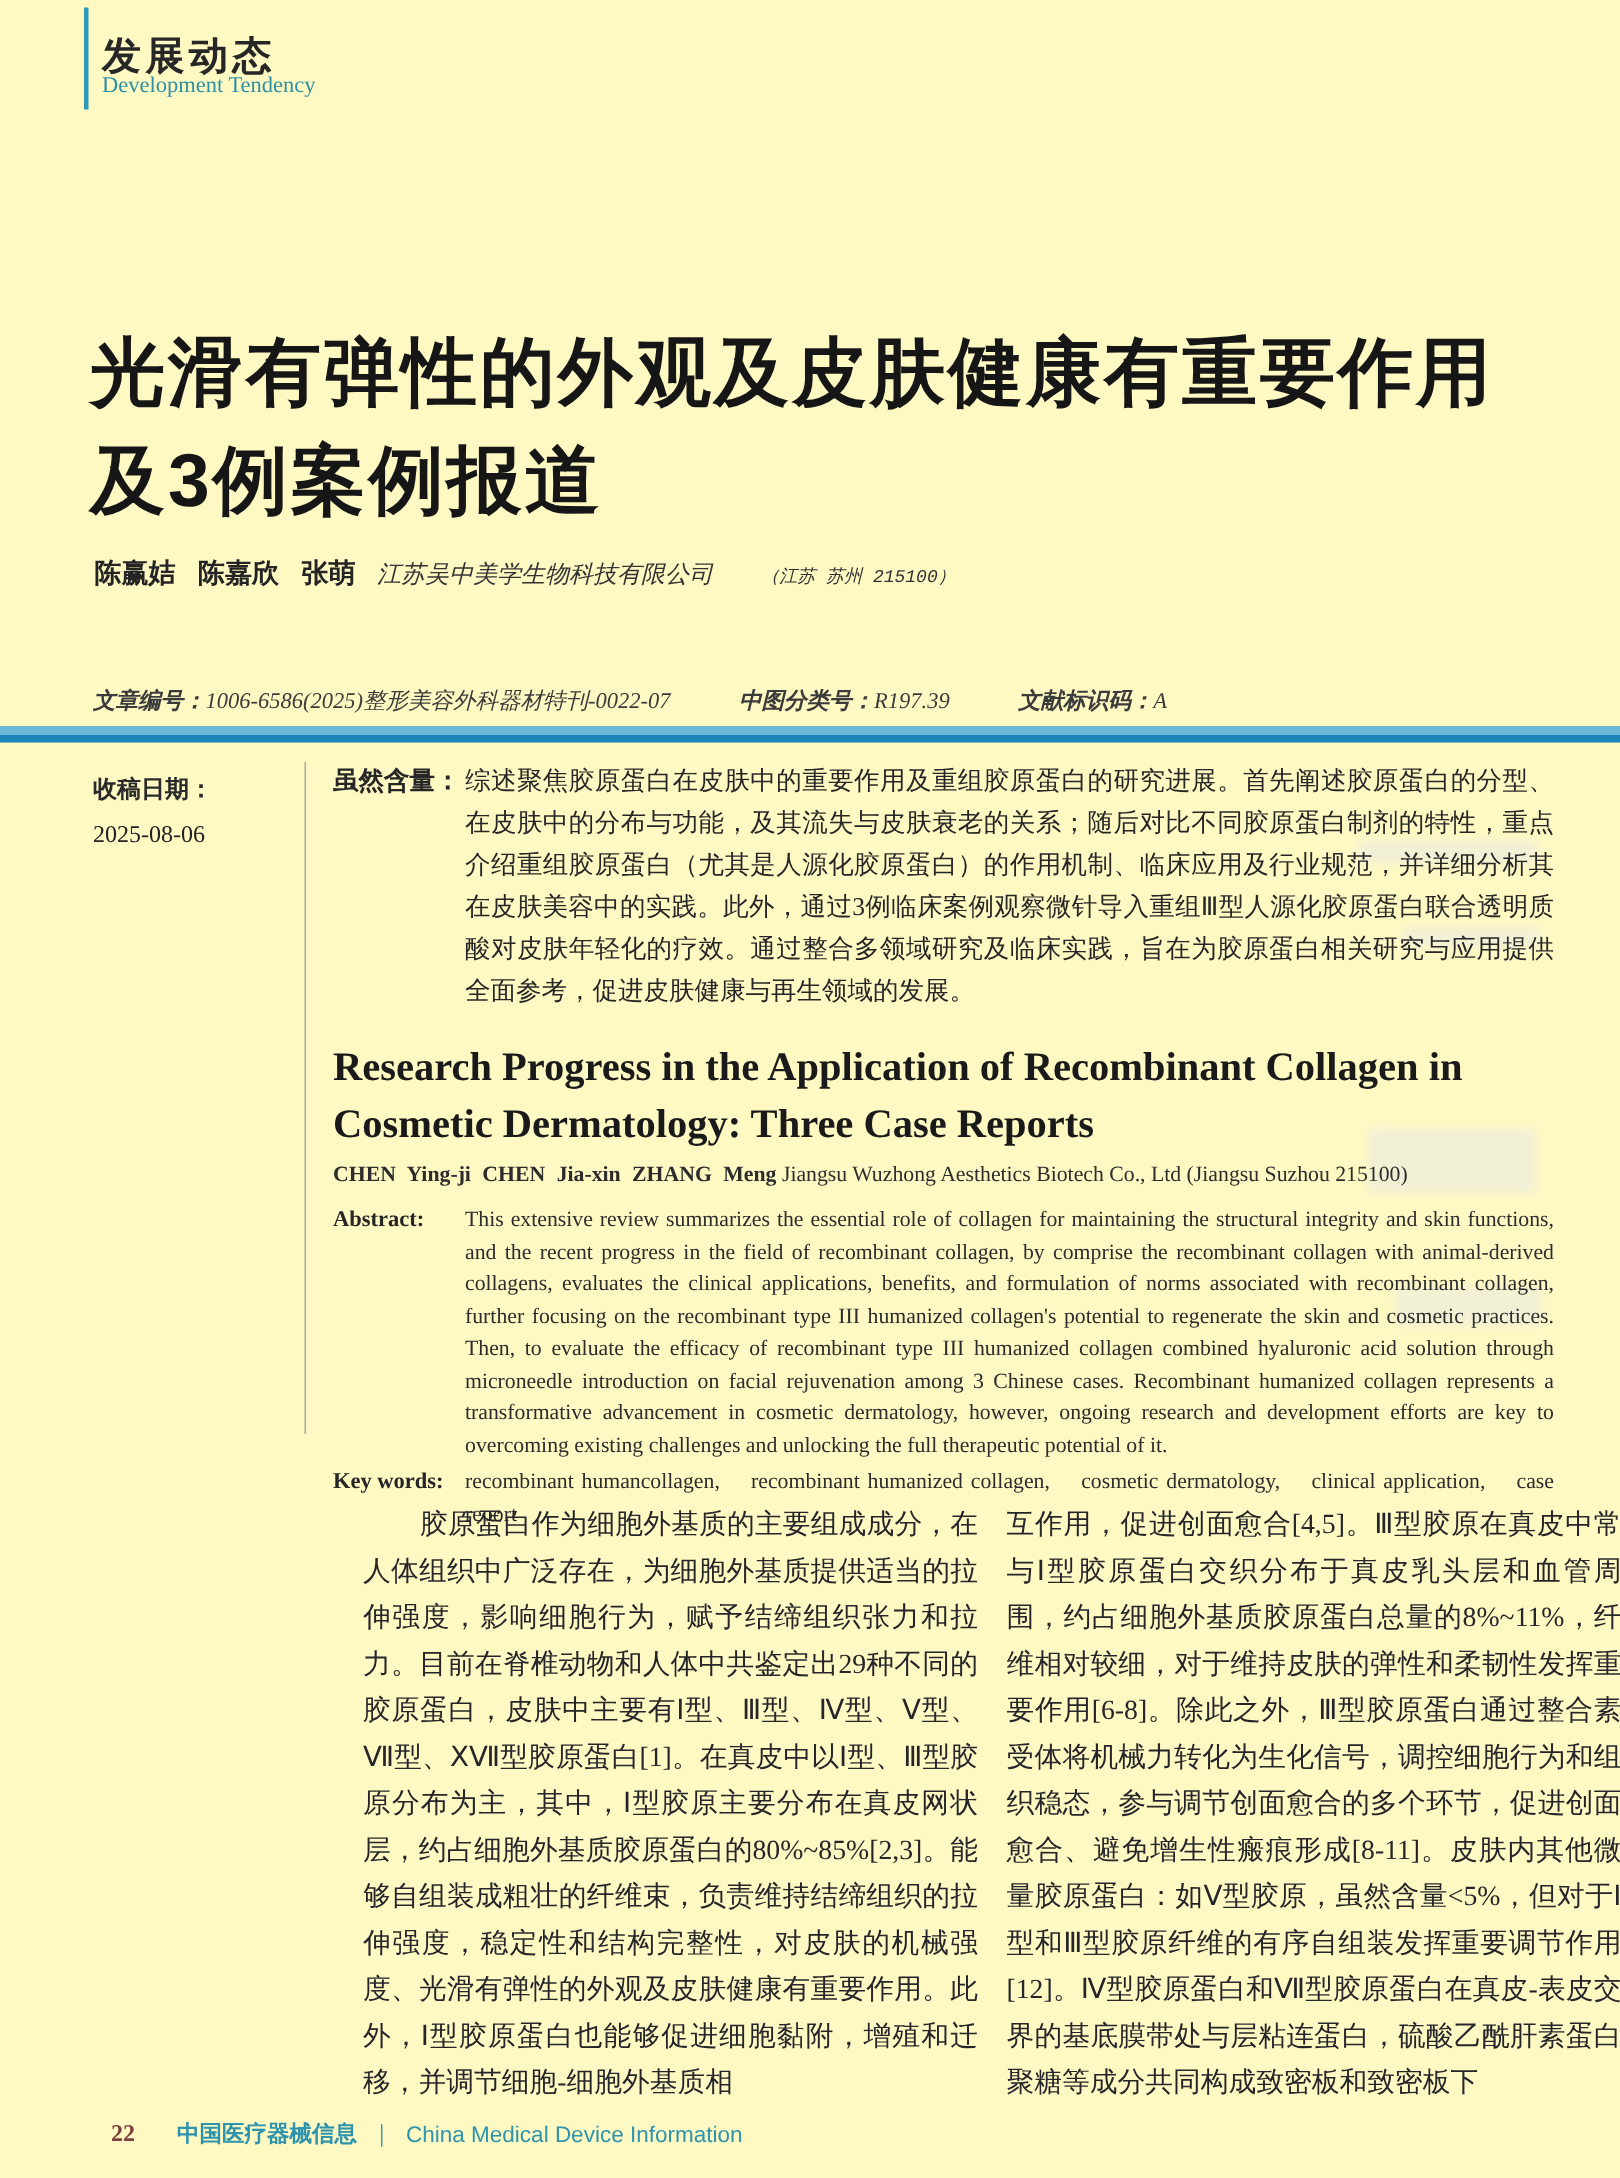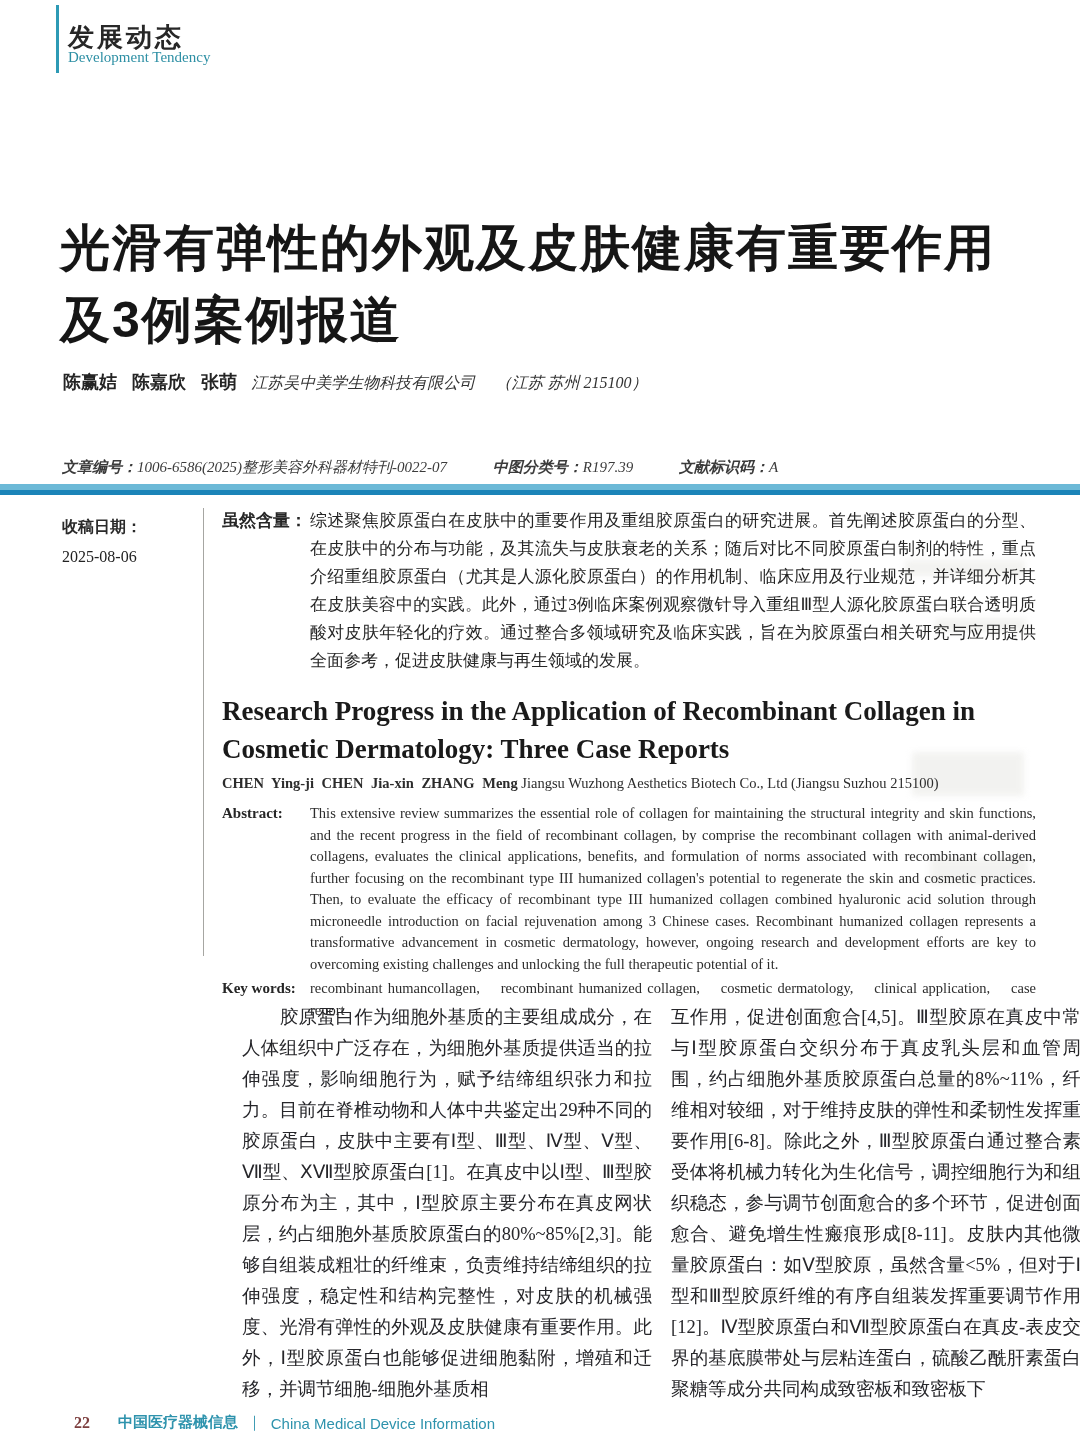--- a/index.html
+++ b/index.html
@@ -1,33 +1,33 @@
 <!DOCTYPE html>
 <html><head>
 <meta charset="utf-8">
 <style>
   html,body { margin:0; padding:0; background:#e8e8e6; }
   .page {
     position:relative; width:1080px; height:1452px; margin:0 auto;
-    background:#ffffff; overflow:hidden;
+    background:#fef9c3; overflow:hidden;
     font-family:"Liberation Serif", serif; color:#222222;
   }
   
   .kicker-bar { position:absolute; left:56px; top:5px; width:3px; height:68px; background:#2d9ab5; }
   .kicker-cn { position:absolute; left:68px; top:20px; font-family:"Liberation Sans", sans-serif;
     font-weight:800; font-size:26px; letter-spacing:3px; color:#272727; }
   .kicker-en { position:absolute; left:68px; top:49px; font-size:15px; color:#2d8fa4; }
   
   .title { position:absolute; left:60px; top:212px; width:980px;
     font-family:"Liberation Sans", sans-serif; font-weight:900; font-size:50px;
     line-height:72px; letter-spacing:2px; color:#161616; }
   .authors { position:absolute; left:63px; top:370px; width:900px; font-size:17px; white-space:nowrap; }
   .author-names { font-family:"Liberation Sans", sans-serif; font-weight:700; font-size:18px; color:#242424; word-spacing:10px; }
   .author-affil { font-style:italic; font-size:16px; color:#333333; margin-left:10px;text-align:center; }
-  .author-loc { font-style:italic; font-size:16px; color:#333333; margin-left:16px; }
+  .author-loc { font-style:italic; font-size:12px; color:#333333; margin-left:28px;font-family:Liberation Mono, monospace; }
   
   .meta { position:absolute; left:62px; top:458px; font-style:italic; font-size:15px; color:#3b3b3b; white-space:nowrap;text-align:right; }
   .meta b { font-weight:700; }
   .meta .gap { display:inline-block; width:42px; }
   .rule { position:absolute; left:0; top:484px; width:1080px; height:11px;
     background:linear-gradient(180deg,#6cb9d7 0 55%, #1b84b8 55% 100%); }
   
   .received { position:absolute; left:62px; top:512px; width:132px; font-size:16px; line-height:30px; }
   .received .lbl { font-family:"Liberation Sans", sans-serif; font-weight:700; color:#2a2a2a; }
   .vline { position:absolute; left:203px; top:508px; width:1px; height:448px; background:#a6a6a2; }

